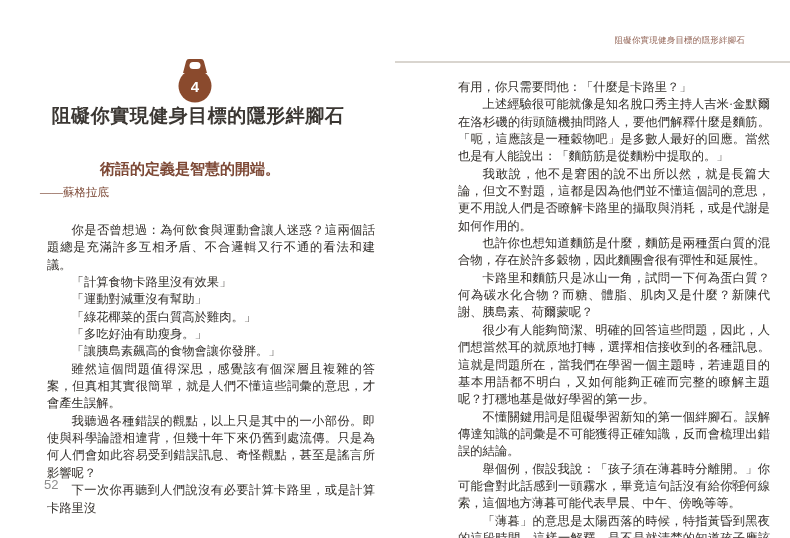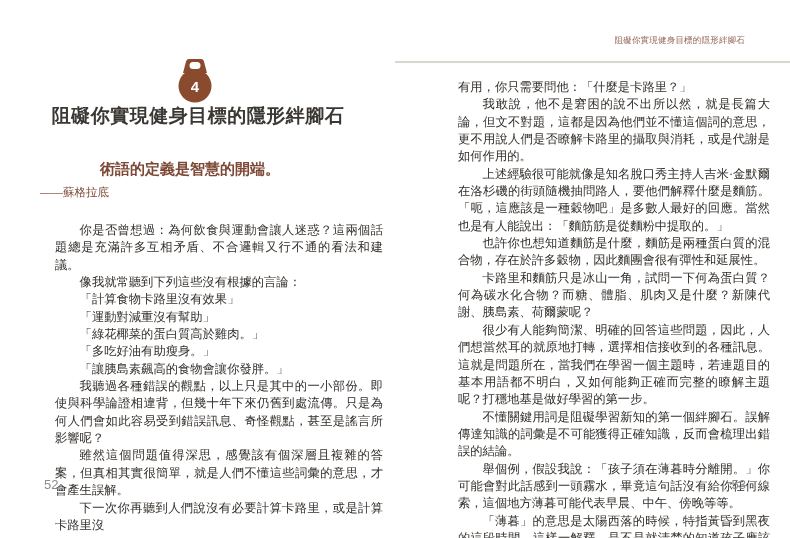--- a/index.html
+++ b/index.html
@@ -37,21 +37,21 @@
   }
   .quote-attribution{
     position:absolute;left:40px;top:185px;width:300px;
     font-size:11.5px;color:var(--quote-brown,#7d4936);
     text-align:left;line-height:15px;
   }
 
   .body-text{font-size:12.3px;line-height:17.35px;text-align:justify;text-justify:inter-ideograph;}
   .body-text p{margin:0;text-indent:2em;}
   .body-text p.cont{text-indent:0;}
-  .body-left{position:absolute;left:47px;top:222px;width:328px;margin-left:8px;}
+  .body-left{position:absolute;left:47px;top:222px;width:328px;}
   .body-right{position:absolute;left:63px;top:79px;width:312px;}
 
   .running-header{
     position:absolute;right:45px;top:35px;
     font-size:8.5px;letter-spacing:0.2px;
     color:var(--header-brown,#8f5f50);
     font-family:"Liberation Sans","DejaVu Sans",sans-serif;
   }
   .header-rule{
     position:absolute;left:0;right:0;top:61px;height:2px;border:0;margin:0;
@@ -82,43 +82,42 @@
       <span class="chapter-number">4</span>
     </div>
 
     <h1 class="chapter-title">阻礙你實現健身目標的隱形絆腳石</h1>
 
     <div class="chapter-quote">術語的定義是智慧的開端。</div>
     <div class="quote-attribution">——蘇格拉底</div>
 
     <div class="body-text body-left">
       <p>你是否曾想過：為何飲食與運動會讓人迷惑？這兩個話題總是充滿許多互相矛盾、不合邏輯又行不通的看法和建議。</p>
-      <p>像我就常聽到下列這些沒有根據的言論：</p>
       <p>「計算食物卡路里沒有效果」</p>
       <p>「運動對減重沒有幫助」</p>
       <p>「綠花椰菜的蛋白質高於雞肉。」</p>
       <p>「多吃好油有助瘦身。」</p>
       <p>「讓胰島素飆高的食物會讓你發胖。」</p>
+      <p>雖然這個問題值得深思，感覺該有個深層且複雜的答案，但真相其實很簡單，就是人們不懂這些詞彙的意思，才會產生誤解。</p>
       <p>我聽過各種錯誤的觀點，以上只是其中的一小部份。即使與科學論證相違背，但幾十年下來仍舊到處流傳。只是為何人們會如此容易受到錯誤訊息、奇怪觀點，甚至是謠言所影響呢？</p>
-      <p>雖然這個問題值得深思，感覺該有個深層且複雜的答案，但真相其實很簡單，就是人們不懂這些詞彙的意思，才會產生誤解。</p>
       <p>下一次你再聽到人們說沒有必要計算卡路里，或是計算卡路里沒</p>
     </div>
 
     <div class="page-number left">52</div>
   </div>
 
   <div class="page page-right">
 
     <div class="running-header">阻礙你實現健身目標的隱形絆腳石</div>
     <hr class="header-rule">
 
     <div class="body-text body-right">
       <p class="cont">有用，你只需要問他：「什麼是卡路里？」</p>
+      <p>上述經驗很可能就像是知名脫口秀主持人吉米·金默爾在洛杉磯的街頭隨機抽問路人，要他們解釋什麼是麵筋。「呃，這應該是一種穀物吧」是多數人最好的回應。當然也是有人能說出：「麵筋筋是從麵粉中提取的。」</p>
       <p>我敢說，他不是窘困的說不出所以然，就是長篇大論，但文不對題，這都是因為他們並不懂這個詞的意思，更不用說人們是否瞭解卡路里的攝取與消耗，或是代謝是如何作用的。</p>
-      <p>上述經驗很可能就像是知名脫口秀主持人吉米·金默爾在洛杉磯的街頭隨機抽問路人，要他們解釋什麼是麵筋。「呃，這應該是一種穀物吧」是多數人最好的回應。當然也是有人能說出：「麵筋筋是從麵粉中提取的。」</p>
       <p>也許你也想知道麵筋是什麼，麵筋是兩種蛋白質的混合物，存在於許多穀物，因此麵團會很有彈性和延展性。</p>
       <p>卡路里和麵筋只是冰山一角，試問一下何為蛋白質？何為碳水化合物？而糖、體脂、肌肉又是什麼？新陳代謝、胰島素、荷爾蒙呢？</p>
       <p>很少有人能夠簡潔、明確的回答這些問題，因此，人們想當然耳的就原地打轉，選擇相信接收到的各種訊息。這就是問題所在，當我們在學習一個主題時，若連題目的基本用語都不明白，又如何能夠正確而完整的瞭解主題呢？打穩地基是做好學習的第一步。</p>
       <p>不懂關鍵用詞是阻礙學習新知的第一個絆腳石。誤解傳達知識的詞彙是不可能獲得正確知識，反而會梳理出錯誤的結論。</p>
       <p>舉個例，假設我說：「孩子須在薄暮時分離開。」你可能會對此話感到一頭霧水，畢竟這句話沒有給你任何線索，這個地方薄暮可能代表早晨、中午、傍晚等等。</p>
       <p>「薄暮」的意思是太陽西落的時候，特指黃昏到黑夜的這段時間。這樣一解釋，是不是就清楚的知道孩子應該何時離開。</p>
     </div>
 
     <div class="page-number right">53</div>
   </div>

